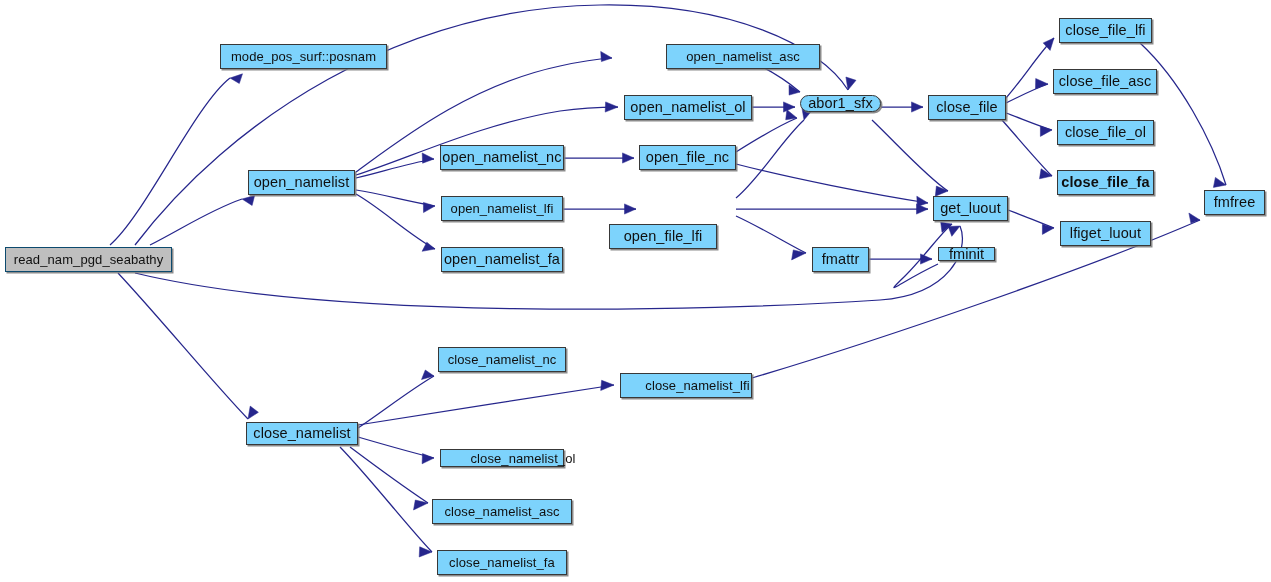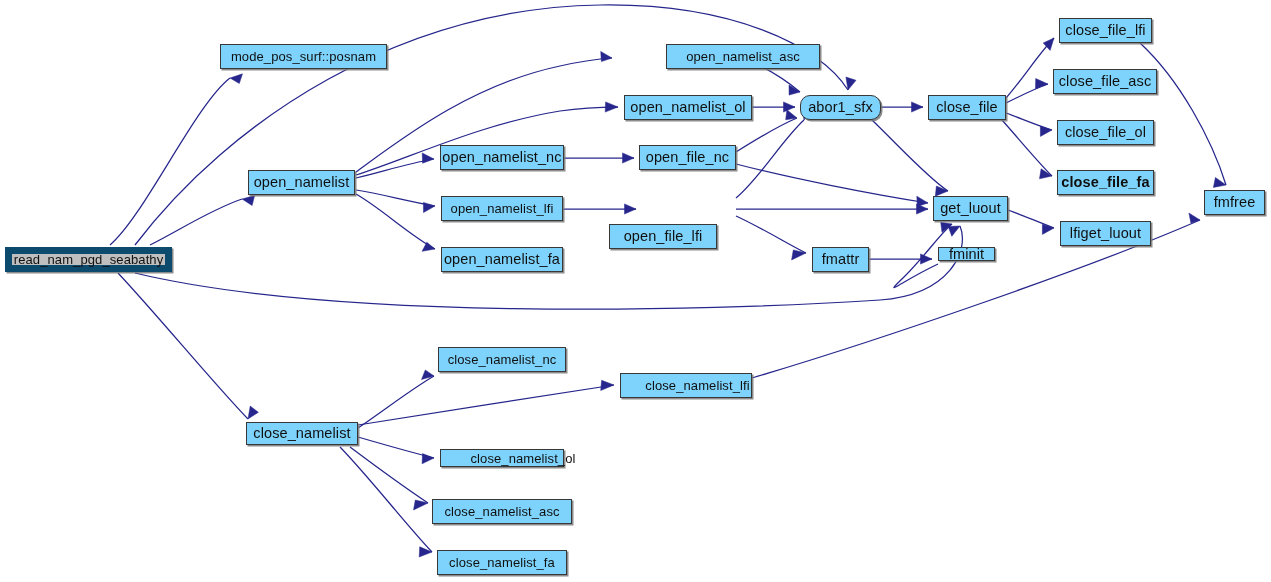--- a/index.html
+++ b/index.html
@@ -32,21 +32,21 @@
     line-height: 1;
     display: flex;
     align-items: center;
     justify-content: center;
     white-space: nowrap;
     box-shadow: 1.5px 1.5px 0 0 rgba(120,120,120,0.85);
     letter-spacing: 0.1px;
   }
   .gnode.root {
     background: #bfbfbf;
-    border: 7px solid #0c4a6e;
+    border: 1px solid #0c4a6e;
   }
   .gnode.small {
     font-size: 13px;
   }
 </style>
 </head>
 <body>
 
 <div id="canvas">
   <svg id="edge-layer" viewBox="0 0 1271 582" width="1271" height="582" xmlns="http://www.w3.org/2000/svg">
@@ -218,21 +218,21 @@
       </div>
       <div class="gnode" style="left: 441px; top: 247px; width: 122px; height: 25px;">
         <span>open_namelist_fa</span>
       </div>
       <div class="gnode" style="left: 639px; top: 145px; width: 97px; height: 25px;">
         <span>open_file_nc</span>
       </div>
       <div class="gnode" style="left: 609px; top: 196px; width: 108px; height: 25px; margin-top: 28px;">
         <span>open_file_lfi</span>
       </div>
-      <div class="gnode" style="left: 800px; top: 95px; width: 81px; height: 25px; border-radius: 10px;">
+      <div class="gnode" style="left: 800px; top: 95px; width: 81px; height: 17px; border-radius: 10px;">
         <span>abor1_sfx</span>
       </div>
       <div class="gnode" style="left: 812px; top: 247px; width: 57px; height: 25px;">
         <span>fmattr</span>
       </div>
       <div class="gnode" style="left: 928px; top: 95px; width: 78px; height: 25px;">
         <span>close_file</span>
       </div>
       <div class="gnode" style="left: 933px; top: 196px; width: 75px; height: 25px;">
         <span>get_luout</span>

